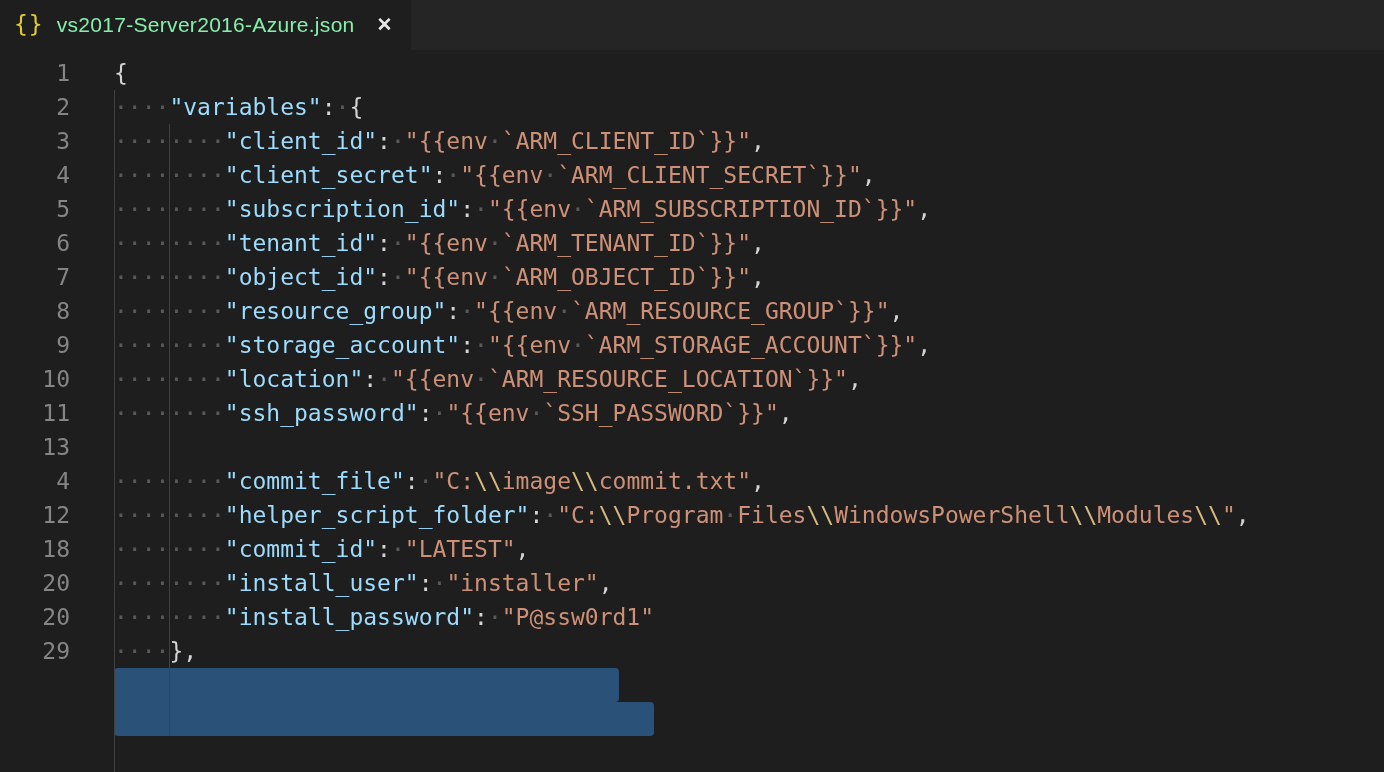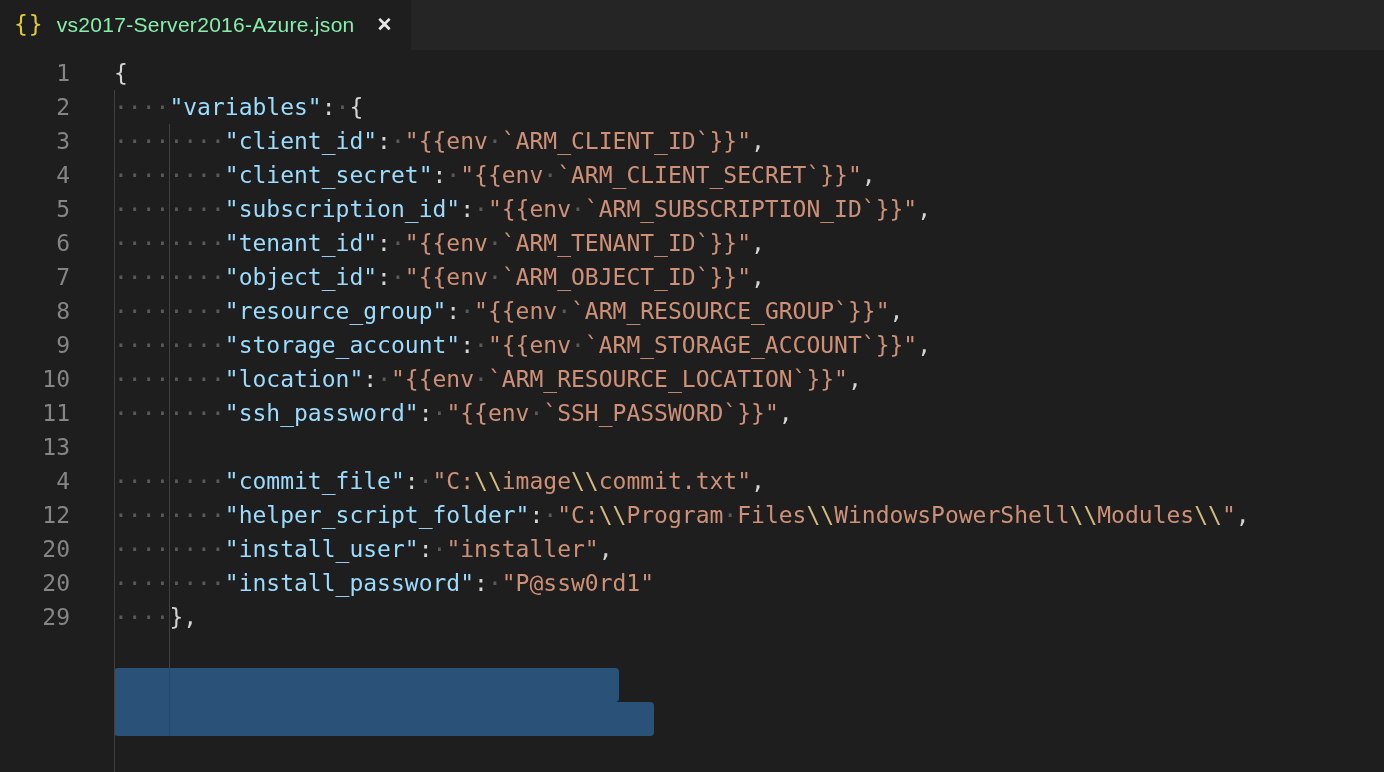--- a/index.html
+++ b/index.html
@@ -119,20 +119,24 @@
         </div>
         <div class="line">
           <div class="ln">4</div>
           <div class="lc"><span class="tk-w">········</span><span class="tk-k">"commit_file"</span><span class="tk-p">:</span><span class="tk-w">·</span><span class="tk-s">"C:</span><span class="tk-e">\\</span><span class="tk-s">image</span><span class="tk-e">\\</span><span class="tk-s">commit.txt"</span><span class="tk-p">,</span></div>
         </div>
         <div class="line">
           <div class="ln">12</div>
           <div class="lc"><span class="tk-w">········</span><span class="tk-k">"helper_script_folder"</span><span class="tk-p">:</span><span class="tk-w">·</span><span class="tk-s">"C:</span><span class="tk-e">\\</span><span class="tk-s">Program</span><span class="tk-w">·</span><span class="tk-s">Files</span><span class="tk-e">\\</span><span class="tk-s">WindowsPowerShell</span><span class="tk-e">\\</span><span class="tk-s">Modules</span><span class="tk-e">\\</span><span class="tk-s">"</span><span class="tk-p">,</span></div>
         </div>
         <div class="line">
+          <div class="ln">18</div>
+          <div class="lc"><span class="tk-w">········</span><span class="tk-k">"commit_id"</span><span class="tk-p">:</span><span class="tk-w">·</span><span class="tk-s">"LATEST"</span><span class="tk-p">,</span></div>
+        </div>
+        <div class="line">
           <div class="ln">20</div>
           <div class="lc"><span class="tk-w">········</span><span class="tk-k">"install_user"</span><span class="tk-p">:</span><span class="tk-w">·</span><span class="tk-s">"installer"</span><span class="tk-p">,</span></div>
         </div>
         <div class="line">
           <div class="ln">20</div>
           <div class="lc"><span class="tk-w">········</span><span class="tk-k">"install_password"</span><span class="tk-p">:</span><span class="tk-w">·</span><span class="tk-s">"P@ssw0rd1"</span></div>
         </div>
         <div class="line">
           <div class="ln">29</div>
           <div class="lc"><span class="tk-w">····</span><span class="tk-p">},</span></div>

